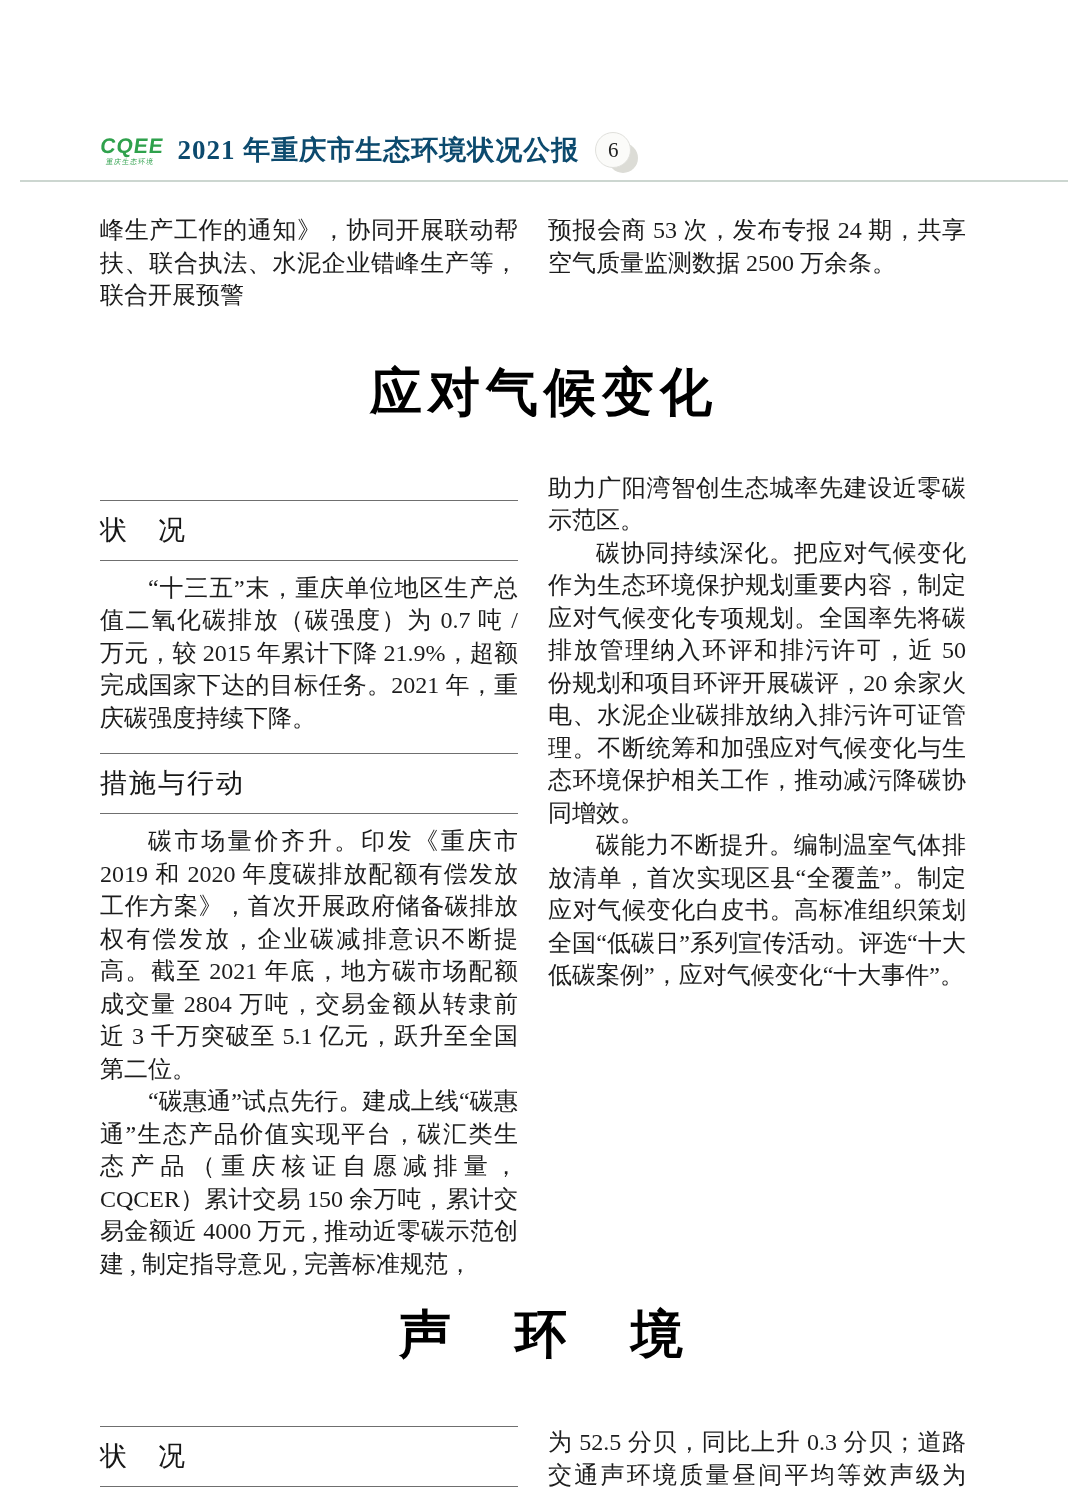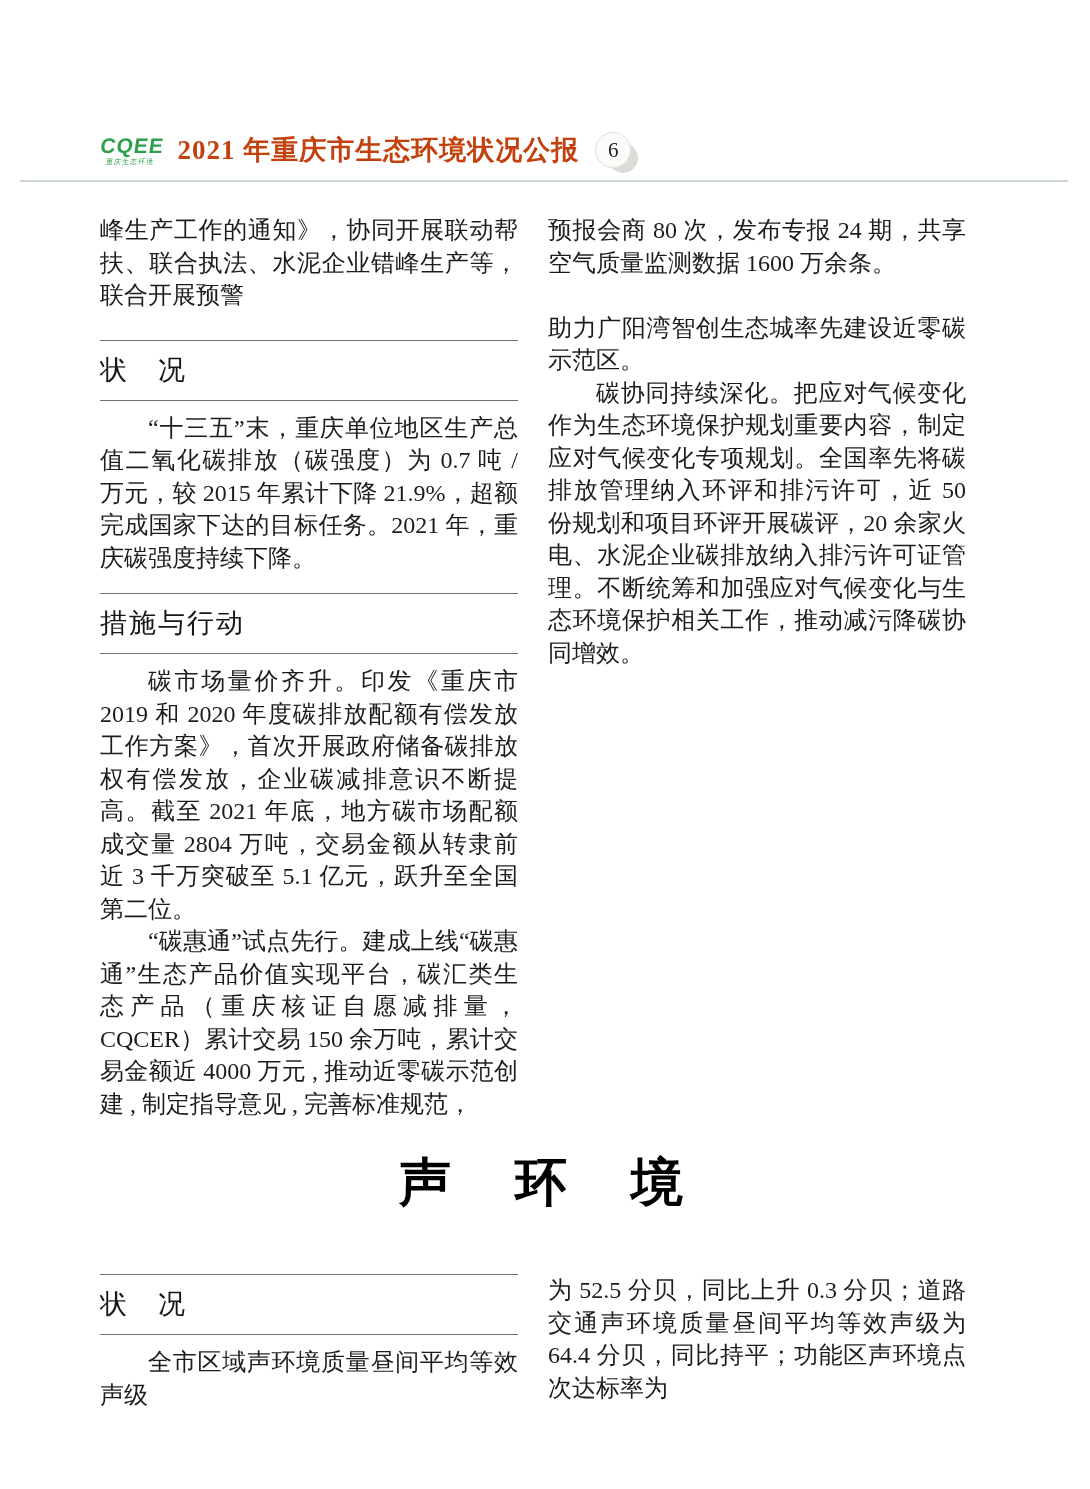--- a/index.html
+++ b/index.html
@@ -18,21 +18,21 @@
   .logo { display: inline-flex; flex-direction: column; align-items: center; line-height: 1; transform: skewX(-8deg); }
   .logo .logo-main {
     font-family: "Liberation Sans", "DejaVu Sans", sans-serif;
     font-weight: 900; font-size: 21px; color: #2fa14c; letter-spacing: 1px;
   }
   .logo .logo-sub {
     font-family: "Liberation Sans", "DejaVu Sans", sans-serif;
     font-size: 7px; color: #2fa14c; margin-top: 2px; letter-spacing: 1px;
   }
   .header-title {
-    font-size: 27px; font-weight: 700; color: #c2410c; letter-spacing: 1px;
+    font-size: 27px; font-weight: 700; color: #0c4a6e; letter-spacing: 1px;
   }
   .page-badge {
     width: 36px; height: 36px; border-radius: 50%;
     background: #fbfbf9; border: 1px solid #e0e0dc;
     display: flex; align-items: center; justify-content: center;
     font-size: 21px; color: #222; margin-left: 2px;
     box-shadow: 10px 8px 0 -3px #dcdcd6;
   }
   .header-rule { height: 2px; background: #ccd6d0; margin: 10px -80px 0 -80px; }
 
@@ -48,21 +48,21 @@
   .intro { margin-top: 32px; }
 
   
   .big-heading {
     text-align: center;
     font-family: "Liberation Sans", "DejaVu Sans", sans-serif;
     font-weight: 900; font-size: 52px; color: #000;
     letter-spacing: 6px;
     margin-top: 46px; margin-bottom: 44px;
   }
-  .big-heading.noise { margin-top: 28px; margin-bottom: 0; }
+  .big-heading.noise { margin-top: 20px; margin-bottom: 0; }
 
   
   .sub-heading {
     border-top: 1px solid #6f6f6f;
     border-bottom: 1px solid #6f6f6f;
     text-align: left;
     padding: 11px 0 12px 0;
     font-size: 27px; font-weight: 400; color: #171717;
     letter-spacing: 2px;
   }
@@ -86,36 +86,38 @@
     <span class="header-title">2021 年重庆市生态环境状况公报</span>
     <span class="page-badge">6</span>
   </div>
   <div class="header-rule"></div>
 
   <section class="columns intro">
     <div class="col left">
       <p>峰生产工作的通知》，协同开展联动帮扶、联合执法、水泥企业错峰生产等，联合开展预警</p>
     </div>
     <div class="col right">
-      <p>预报会商 80 次，发布专报 24 期，共享空气质量监测数据 1600 万余条。</p>
+      <p>预报会商 53 次，发布专报 24 期，共享空气质量监测数据 2500 万余条。</p>
     </div>
   </section>
 
+  <h1 class="big-heading">应对气候变化</h1>
 
   <section class="columns climate">
     <div class="col left">
       <div class="sub-heading first">状　况</div>
       <p class="indent after-heading">“十三五”末，重庆单位地区生产总值二氧化碳排放（碳强度）为 0.7 吨 / 万元，较 2015 年累计下降 21.9%，超额完成国家下达的目标任务。2021 年，重庆碳强度持续下降。</p>
       <div class="sub-heading second">措施与行动</div>
       <p class="indent after-heading">碳市场量价齐升。印发《重庆市 2019 和 2020 年度碳排放配额有偿发放工作方案》，首次开展政府储备碳排放权有偿发放，企业碳减排意识不断提高。截至 2021 年底，地方碳市场配额成交量 2804 万吨，交易金额从转隶前近 3 千万突破至 5.1 亿元，跃升至全国第二位。</p>
       <p class="indent">“碳惠通”试点先行。建成上线“碳惠通”生态产品价值实现平台，碳汇类生态产品（重庆核证自愿减排量，CQCER）累计交易 150 余万吨，累计交易金额近 4000 万元 , 推动近零碳示范创建 , 制定指导意见 , 完善标准规范，</p>
     </div>
     <div class="col right">
       <p>助力广阳湾智创生态城率先建设近零碳示范区。</p>
       <p class="indent">碳协同持续深化。把应对气候变化作为生态环境保护规划重要内容，制定应对气候变化专项规划。全国率先将碳排放管理纳入环评和排污许可，近 50 份规划和项目环评开展碳评，20 余家火电、水泥企业碳排放纳入排污许可证管理。不断统筹和加强应对气候变化与生态环境保护相关工作，推动减污降碳协同增效。</p>
+      <p class="indent">碳能力不断提升。编制温室气体排放清单，首次实现区县“全覆盖”。制定应对气候变化白皮书。高标准组织策划全国“低碳日”系列宣传活动。评选“十大低碳案例”，应对气候变化“十大事件”。</p>
     </div>
   </section>
 
   <h1 class="big-heading noise">声　环　境</h1>
 
   <section class="columns bottom-cols">
     <div class="col left">
       <div class="sub-heading">状　况</div>
       <p class="indent after-heading">全市区域声环境质量昼间平均等效声级</p>
     </div>

